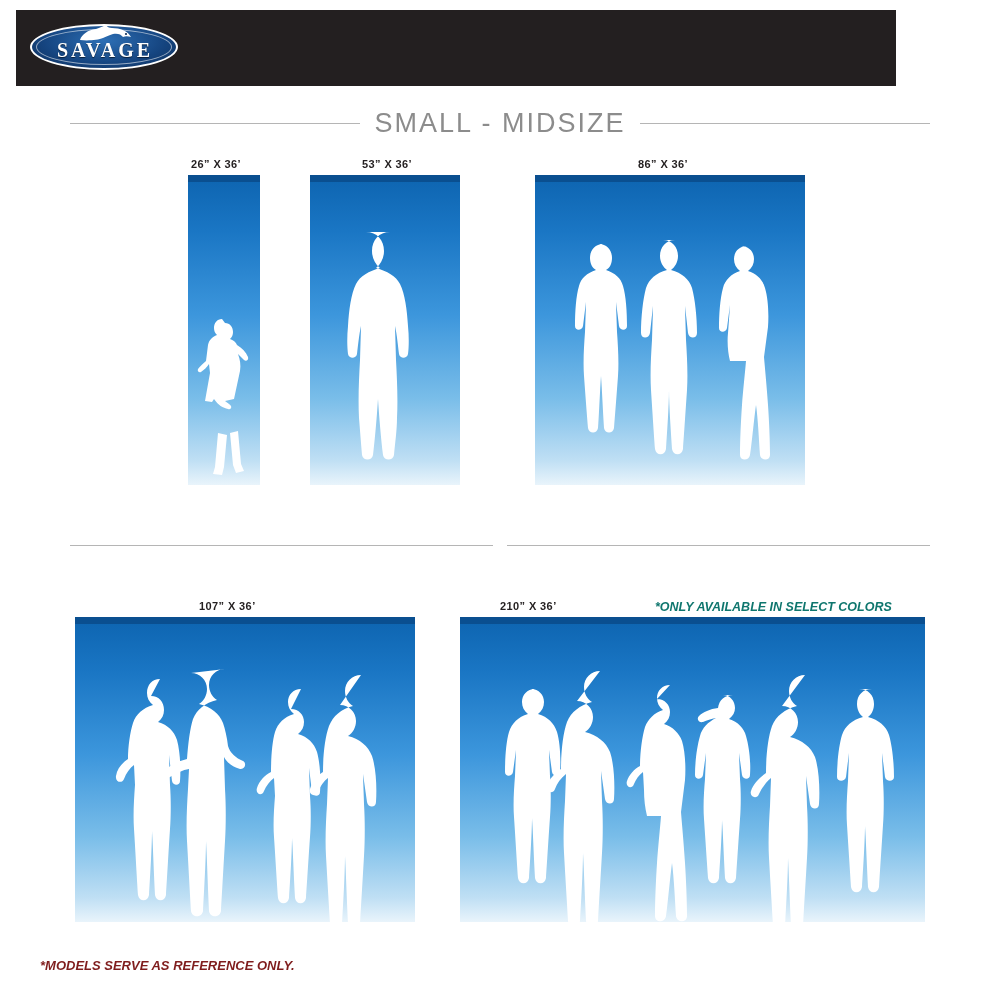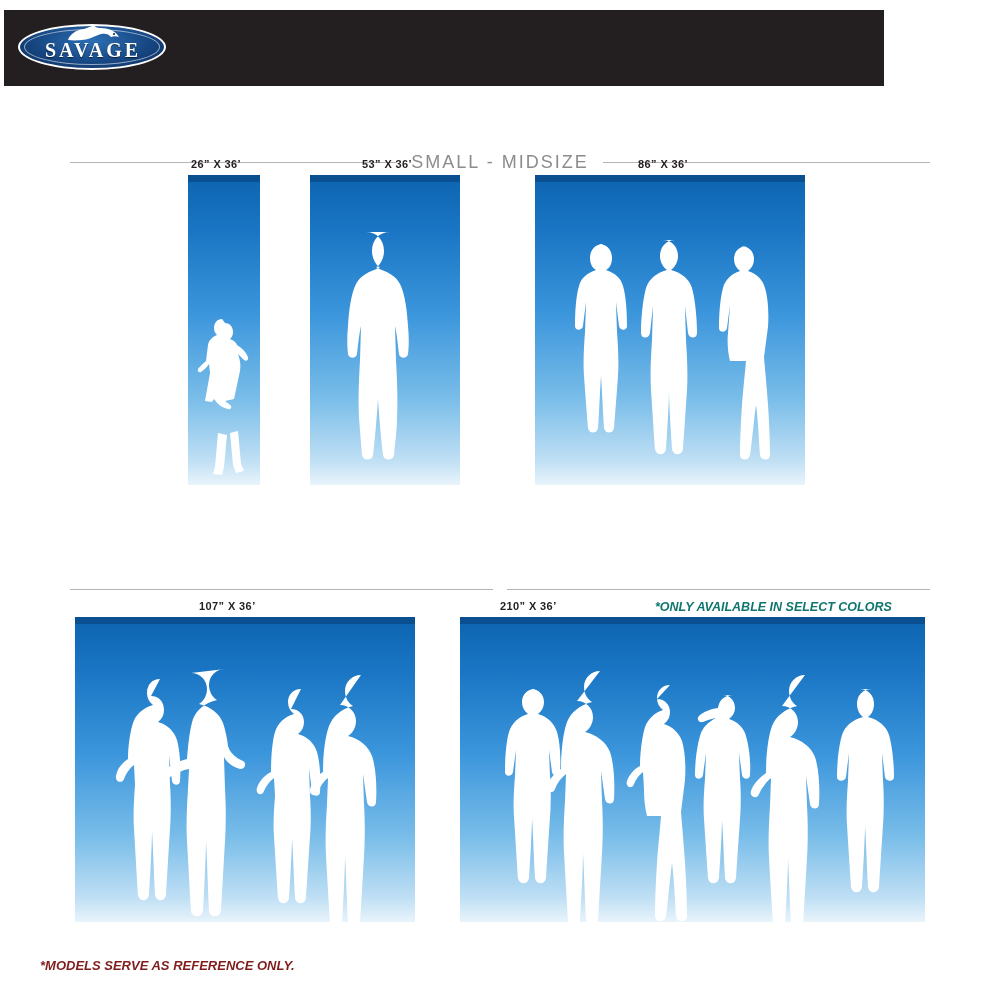--- a/index.html
+++ b/index.html
@@ -7,21 +7,21 @@
     width:1000px;height:1000px;
     background:#ffffff;
     font-family:"Liberation Sans", sans-serif;
     overflow:hidden;
     position:relative;
   }
   .page{position:relative;width:1000px;height:1000px;}
 
   
   .header{
-    position:absolute;left:4px;top:10px;width:880px;height:76px;
+    position:absolute;left:16px;top:10px;width:880px;height:76px;
     background:#231f20;
     display:flex;align-items:center;
   }
   .logo{
     width:150px;height:60px;margin-left:14px;
     position:relative;display:flex;align-items:center;justify-content:center;
     flex:0 0 auto;
   }
   .logo-ellipse{
     position:absolute;left:0;top:6px;width:148px;height:46px;
@@ -53,23 +53,22 @@
     padding-right:40px;
     white-space:nowrap;
   }
 
   
   .section-heading{
     position:absolute;
     display:flex;align-items:center;gap:14px;
     width:860px;left:70px;
     color:#8c8c8c;
-    font-size:18px;letter-spacing:2px;
+    font-size:27px;letter-spacing:2px;
     font-family:"Liberation Sans", sans-serif;
-    margin-top:44px;
   }
   .section-heading .rule{flex:1;height:1px;background:#b5b5b5;}
   .section-heading .txt{white-space:nowrap;}
 
   
   .roll{
     position:absolute;
     background:linear-gradient(to bottom,#0d64b0 0%,#1a76c4 18%,#3c96dc 45%,#79bde9 72%,#bfdff4 92%,#e9f4fb 100%);
     overflow:hidden;
   }

